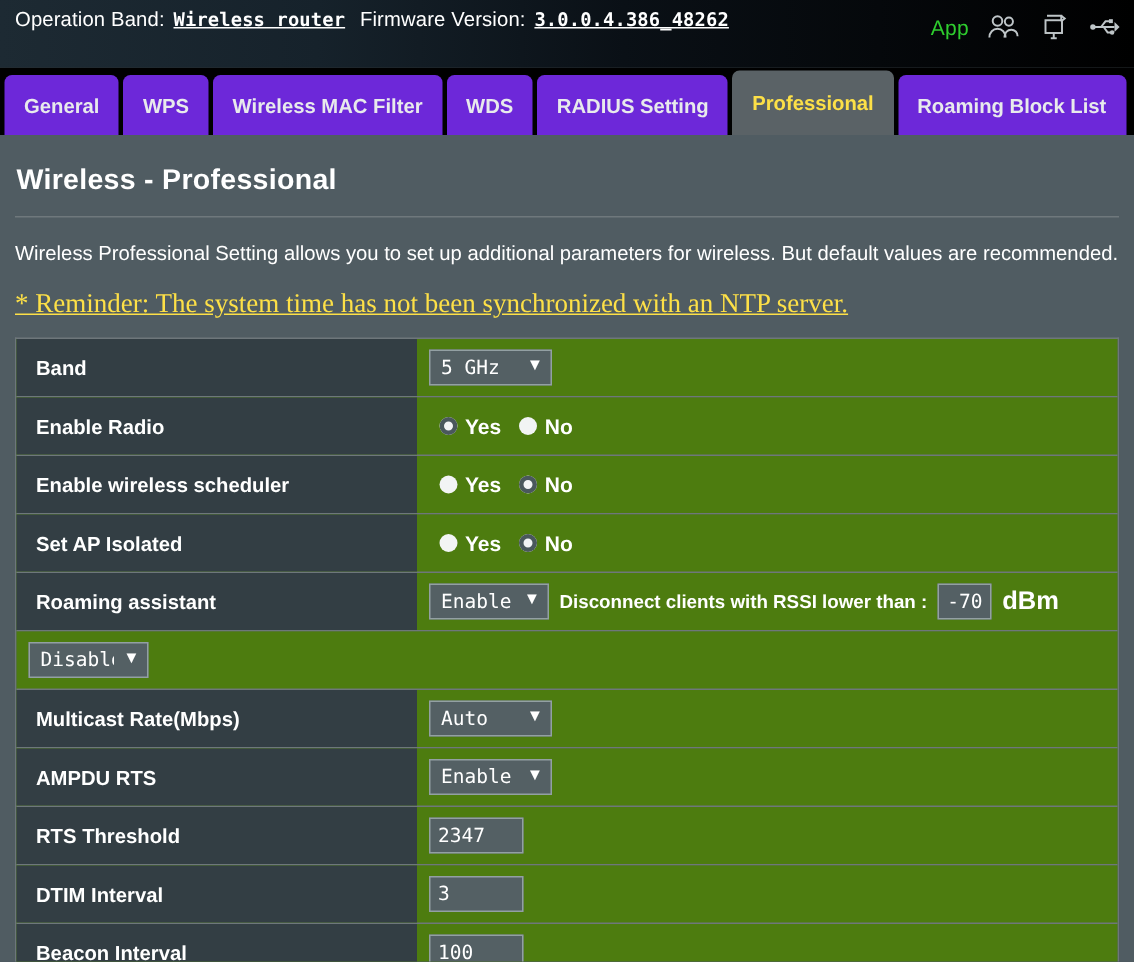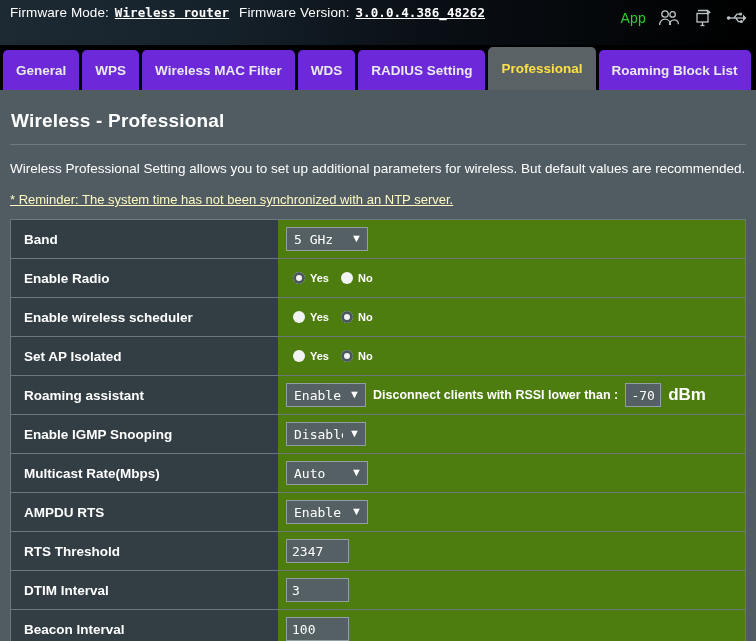--- a/index.html
+++ b/index.html
@@ -98,24 +98,25 @@
     background: #6f787c;
     margin: 0 0 14px 0;
   }
   .desc {
     color: #ffffff;
     font-size: 13.5px;
     line-height: 19px;
     padding-bottom: 14px;
   }
   .reminder {
-    color: #fef9c3;
-    font-size: 13px;
+    color: #fde047;
+    font-size: 18px;
     text-decoration: underline;
     padding-bottom: 12px;
+    font-family: Liberation Serif, serif;
   }
 
   
   .table {
     border-top: 1px solid #6e777b;
     border-left: 1px solid #6e777b;
     border-right: 1px solid #6e777b;
   }
   .row {
     display: flex;
@@ -191,31 +192,31 @@
     width: 12px; height: 12px;
     border-radius: 50%;
     background: #f2f4f4;
     display: inline-block;
     flex: 0 0 12px;
   }
   .rdot.sel {
     background: #f2f4f4;
     box-shadow: inset 0 0 0 3px #4a585c;
   }
-  .rlabel { color: #ffffff; font-size: 11px; font-weight: bold; }
+  .rlabel { color: #ffffff; font-size: 14px; font-weight: bold; }
 
   .inline-note { color: #ffffff; font-size: 12.5px; font-weight: bold; white-space: nowrap; }
   .unit { color: #ffffff; font-size: 17px; font-weight: bold; }
 </style>
 </head>
 <body>
 
 <div class="topbar">
   <div class="topline">
-    <span class="lbl">Firmware Mode:</span>
+    <span class="lbl">Operation Band:</span>
     <span class="val">Wireless router</span>
     <span class="lbl">Firmware Version:</span>
     <span class="val">3.0.0.4.386_48262</span>
   </div>
 
   <div class="topright">
     <span class="app-link">App</span>
 
     <span class="ticon" title="Clients">
       <svg width="22" height="20" viewBox="0 0 22 20">
@@ -352,21 +353,20 @@
           </select>
           <span class="chev">▼</span>
         </span>
         <span class="inline-note">Disconnect clients with RSSI lower than :</span>
         <input class="ui w-rssi" type="text" value="-70" style="">
         <span class="unit">dBm</span>
       </div>
     </div>
 
     <div class="row">
-      <div class="cell-label">Enable IGMP Snooping</div>
       <div class="cell-value">
         <span class="selwrap">
           <select class="ui" style="width:80px">
             <option>Disable</option>
           </select>
           <span class="chev">▼</span>
         </span>
       </div>
     </div>
 

